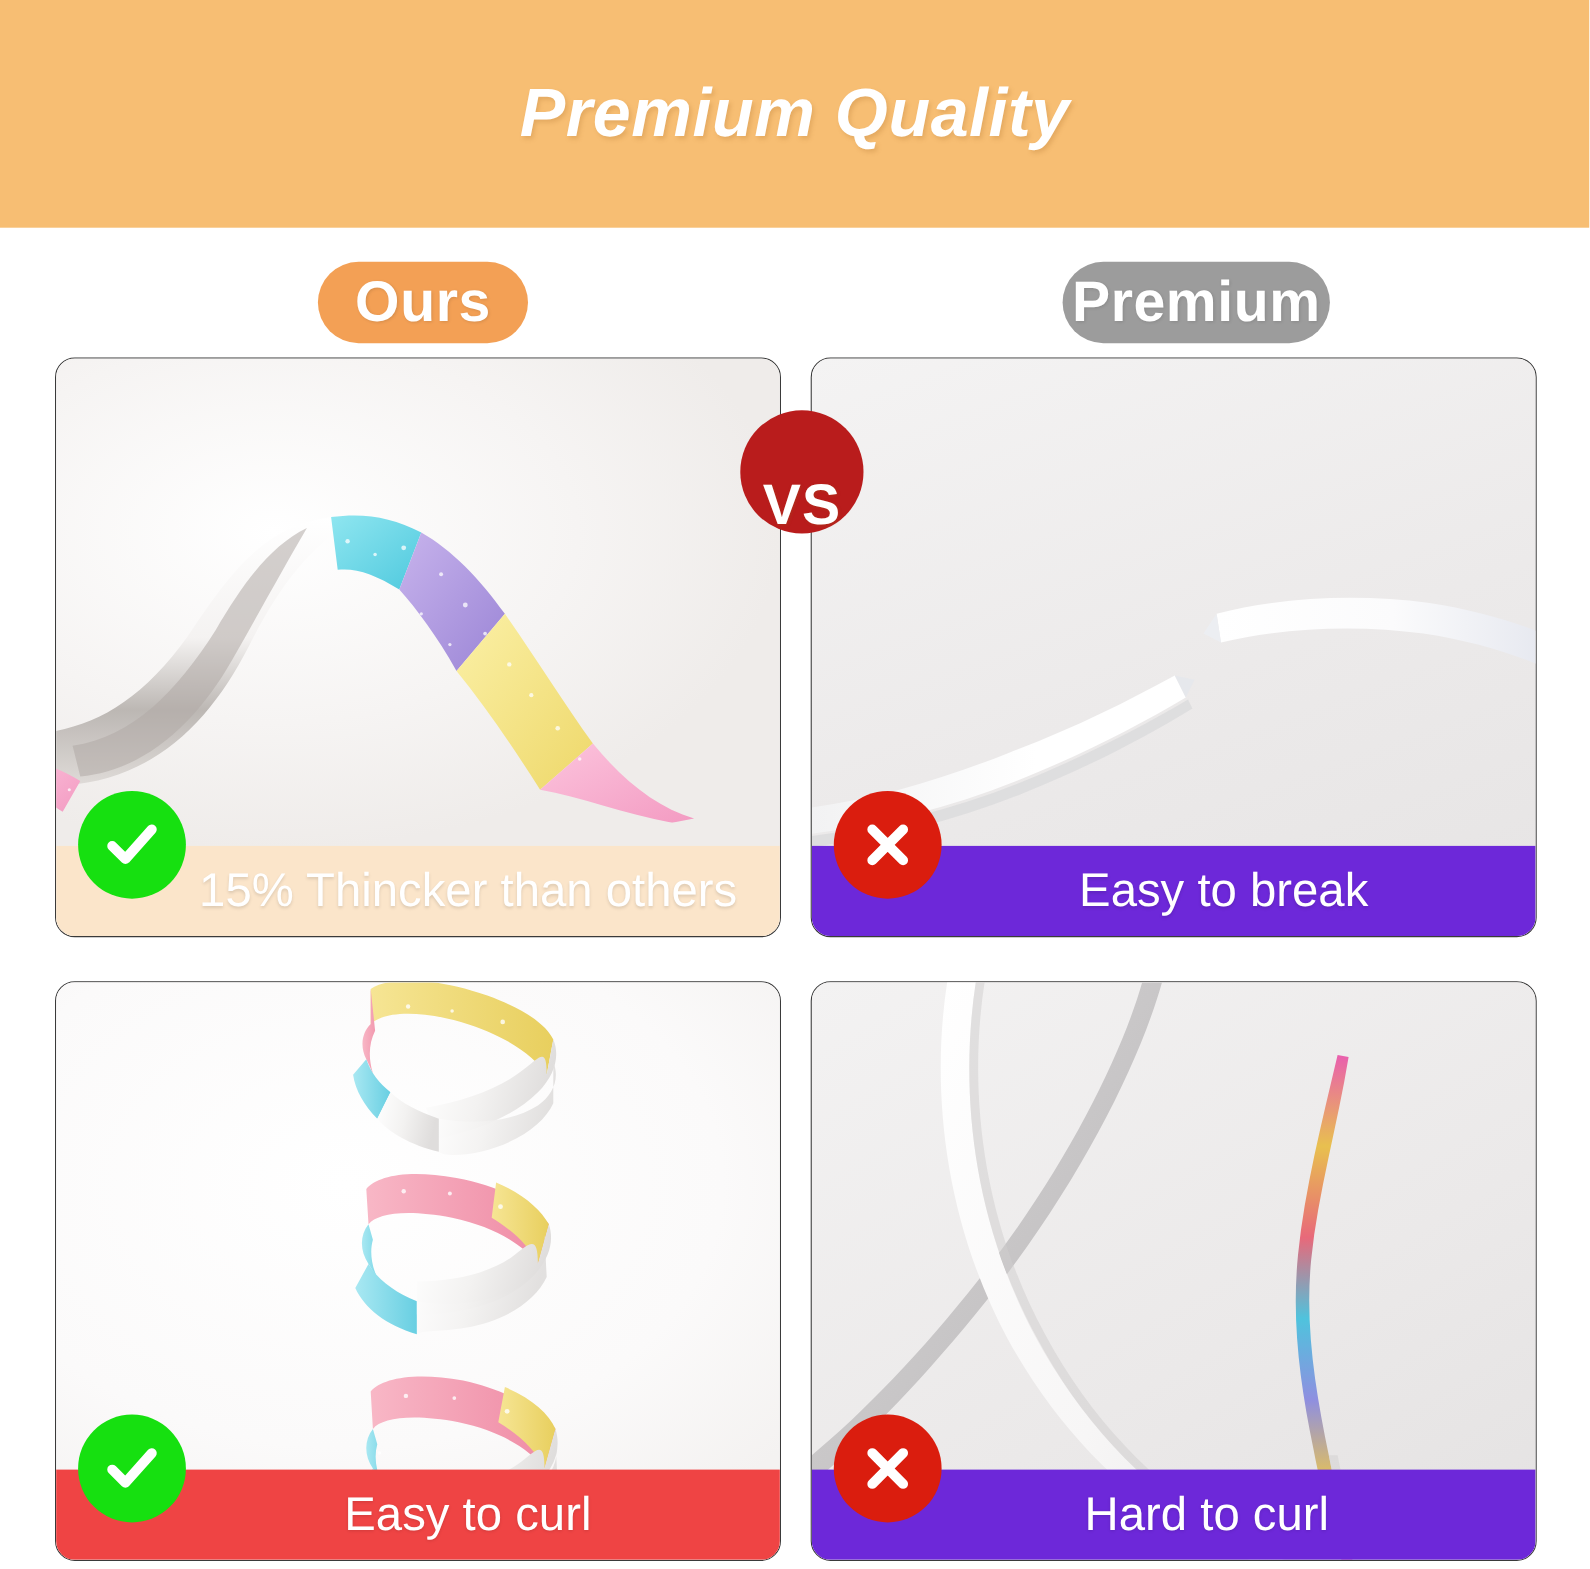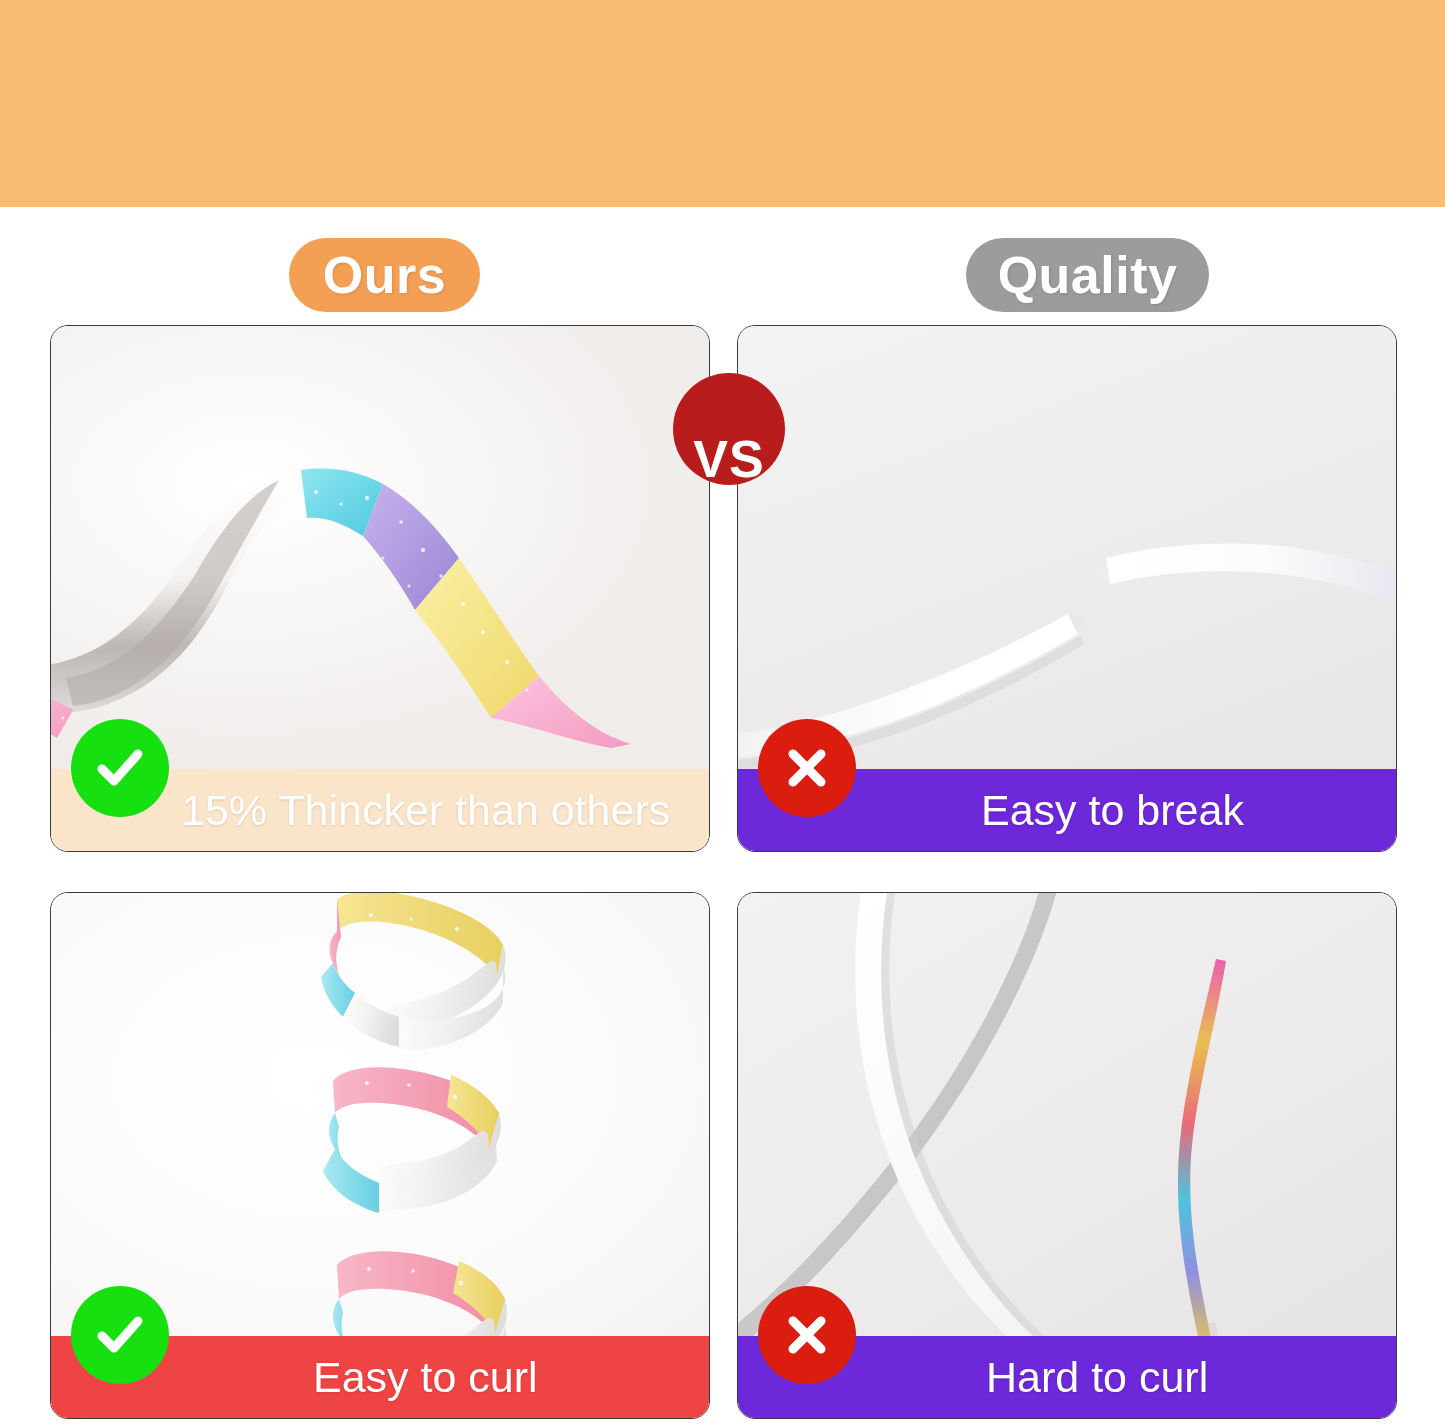--- a/index.html
+++ b/index.html
@@ -208,28 +208,29 @@
     letter-spacing: 1px;
     text-shadow: 1px 1px 3px rgba(150,90,30,0.3);
   }
 </style>
 </head>
 <body>
 
 <div class="page">
 
   <div class="banner">
+    <div class="banner-line">Premium Quality</div>
   </div>
 
   <div class="col-headers" style="top:238px;">
     <div class="pill pill-ours">
       <span>Ours</span>
     </div>
     <div class="pill pill-others">
-      <span>Quality</span>
+      <span>Premium</span>
     </div>
   </div>
 
   <div class="grid">
 
     <div class="panel p-tl">
       <div class="photo bg-ours-top">
         <svg class="ribbon-arc" viewBox="0 0 760 330" preserveAspectRatio="none">
           <defs>
             <linearGradient id="whiteBack" x1="0" y1="0" x2="0" y2="1">

